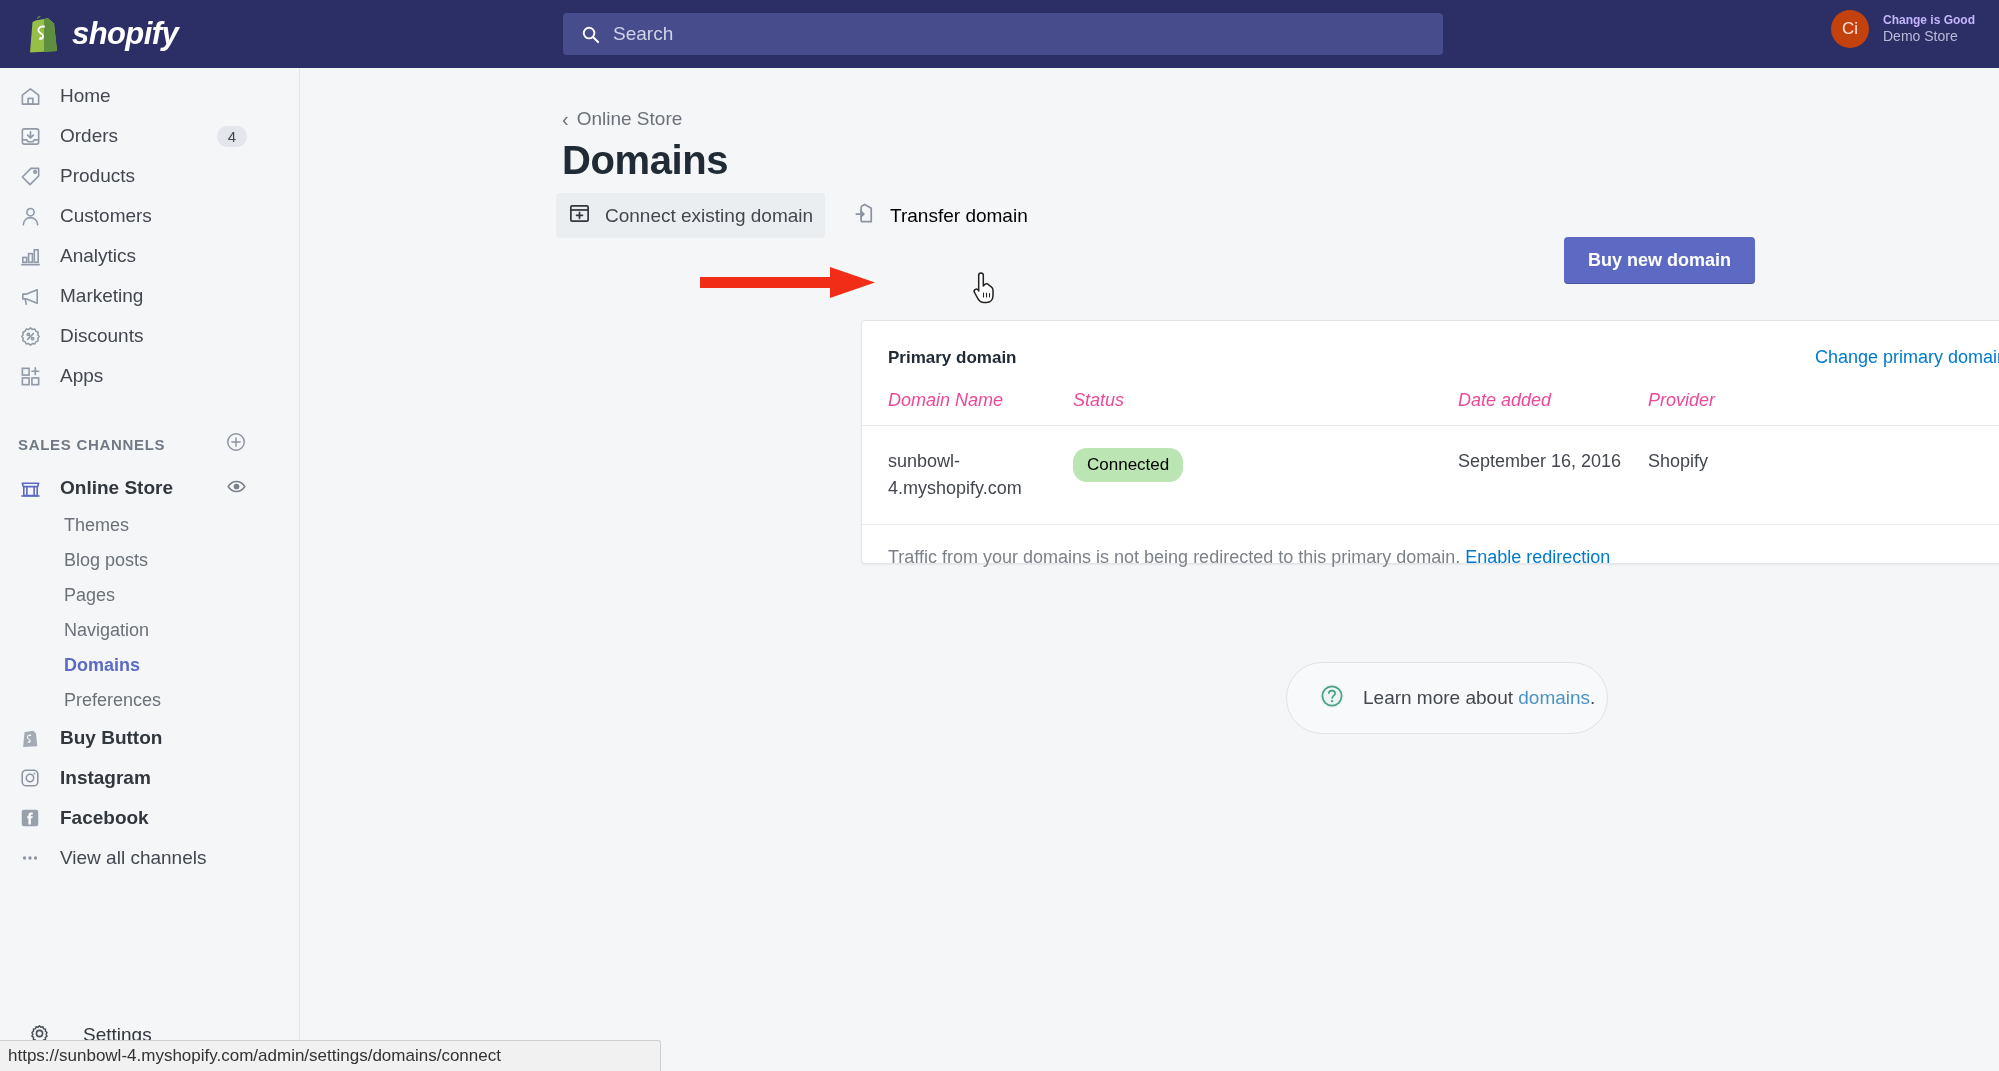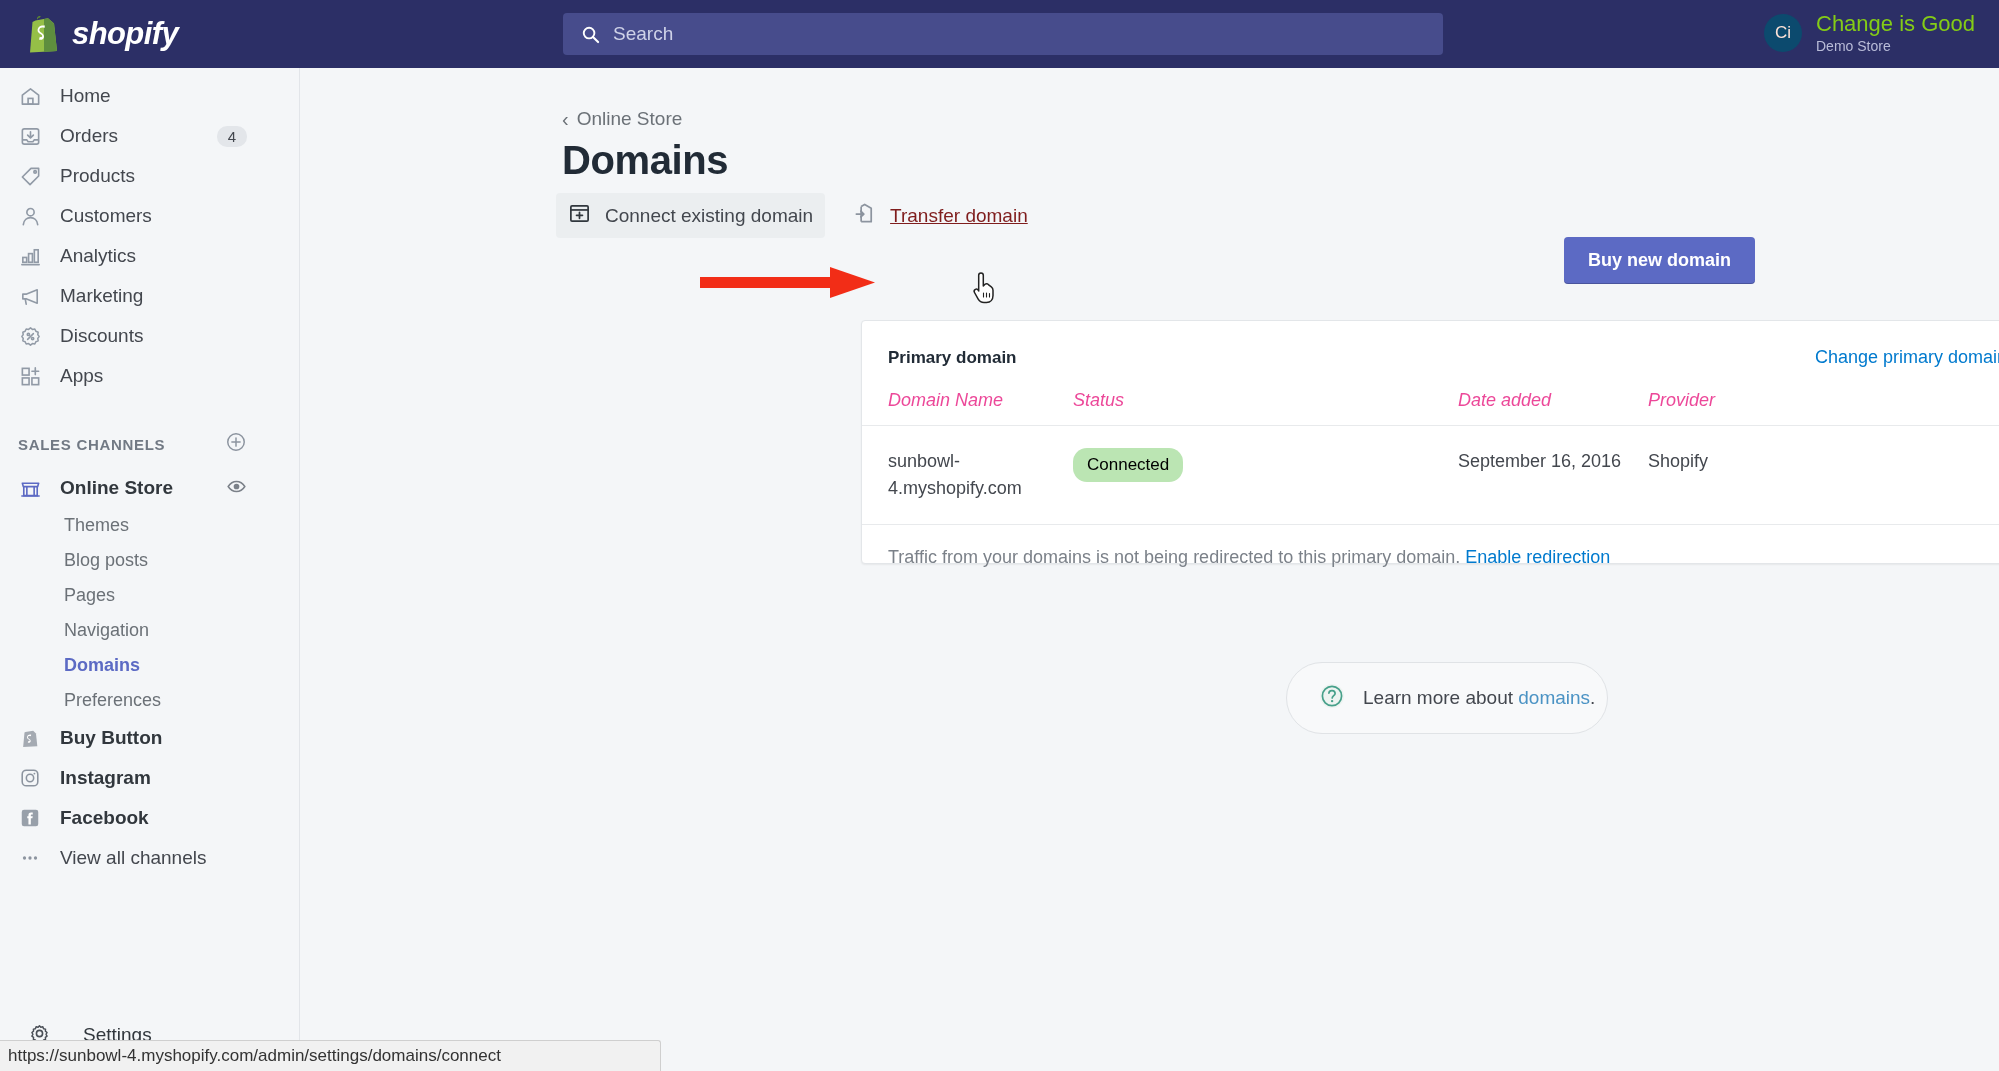--- a/index.html
+++ b/index.html
@@ -40,26 +40,26 @@
     font-family: "Liberation Sans", sans-serif;
     width: 760px;
   }
   #search-input::placeholder { color: #cfd2e8; opacity: 1; }
   #account {
     position: absolute; right: 24px; top: 10px;
     display: flex; align-items: center; gap: 14px;
   }
   #avatar {
     width: 38px; height: 38px; border-radius: 50%;
-    background: #0c4a6e; color: #ffe3d8;
+    background: #c2410c; color: #ffe3d8;
     font-size: 17px; display: flex; align-items: center;
     justify-content: center; flex: none;
   }
   #acct-text { line-height: 1.25; }
-  #acct-name { color: #84cc16; font-size: 22px; font-weight: 400; }
+  #acct-name { color: #c4b5fd; font-size: 12px; font-weight: 700; }
   #acct-sub { color: #b9bcd8; font-size: 14px; }
 
   
   #sidebar {
     position: absolute; top: 68px; left: 0;
     width: 300px; height: 1003px;
     background: #f4f6f8;
     border-right: 1px solid #e2e5e9;
   }
   .nav-item {
@@ -126,21 +126,21 @@
   #action-row {
     position: absolute; left: 256px; top: 125px;
     display: flex; align-items: center; gap: 16px;
   }
   .action-btn {
     display: flex; align-items: center; gap: 14px;
     padding: 9px 12px; border-radius: 4px; cursor: pointer;
   }
   .action-btn.hovered { background: #ebeef0; }
   .action-btn .lbl { font-size: 19px; color: #43474e; }
-  .action-btn.muted .lbl { color: #7f1d1d; text-decoration: underline; }
+  .action-btn.muted .lbl { color: #000000; }
 
   #buy-btn {
     position: absolute; right: 244px; top: 160px;
     background: #5c6ac4; color: #ffffff;
     border: none; border-radius: 4px;
     padding: 13px 24px; font-size: 18px; font-weight: 600;
     font-family: "Liberation Sans", sans-serif;
     cursor: pointer;
     box-shadow: inset 0 -1px 0 rgba(0,0,0,0.2);
     margin-top: 9px;

